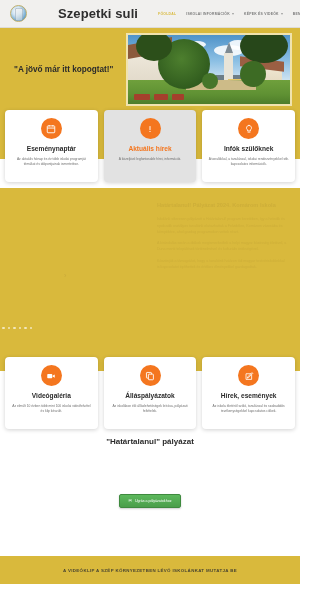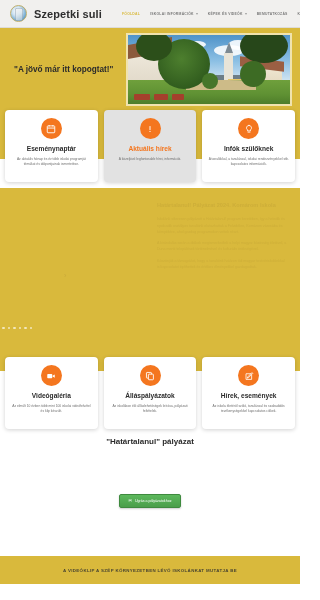--- a/index.html
+++ b/index.html
@@ -36,25 +36,26 @@
   }
   .logo-badge::after {
     content: "";
     position: absolute; left: 4px; top: 2px;
     width: 8px; height: 13px;
     background: linear-gradient(150deg, #f6f6f6 0%, #dfe9ef 45%, #9dbdd4 100%);
     border-radius: 2px 2px 3px 3px;
     box-shadow: inset 0 0 0 0.5px rgba(80,110,140,.6);
   }
   .brand-name {
-    font-size: 11px;
+    font-size: 13px;
     font-weight: bold;
     color: #2e2e2e;
     letter-spacing: .1px;
     white-space: nowrap;
+    margin-left: 24px;
   }
   .mainmenu {
     display: flex;
     align-items: center;
     gap: 10px;
     margin-left: 20px;
   }
   .menu-item {
     font-size: 3.4px;
     letter-spacing: .25px;

